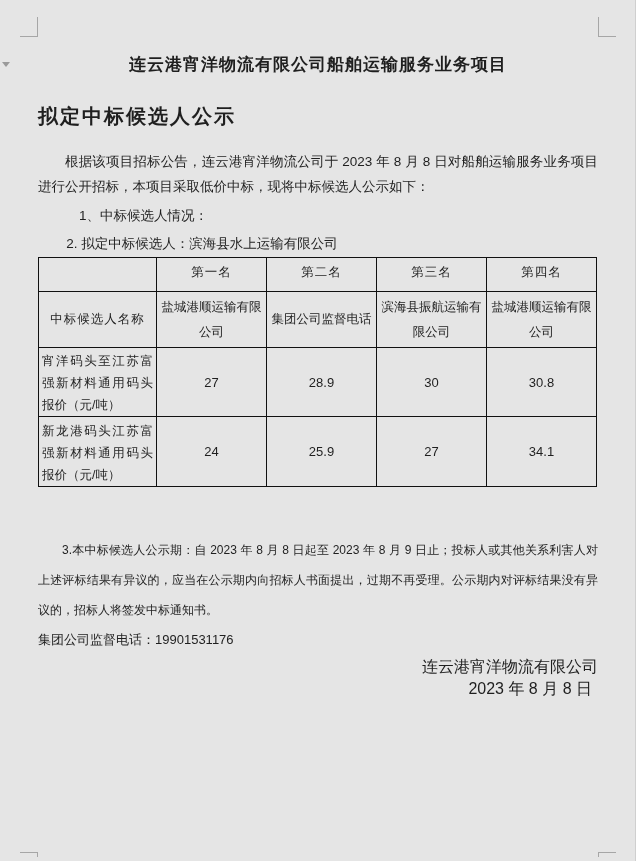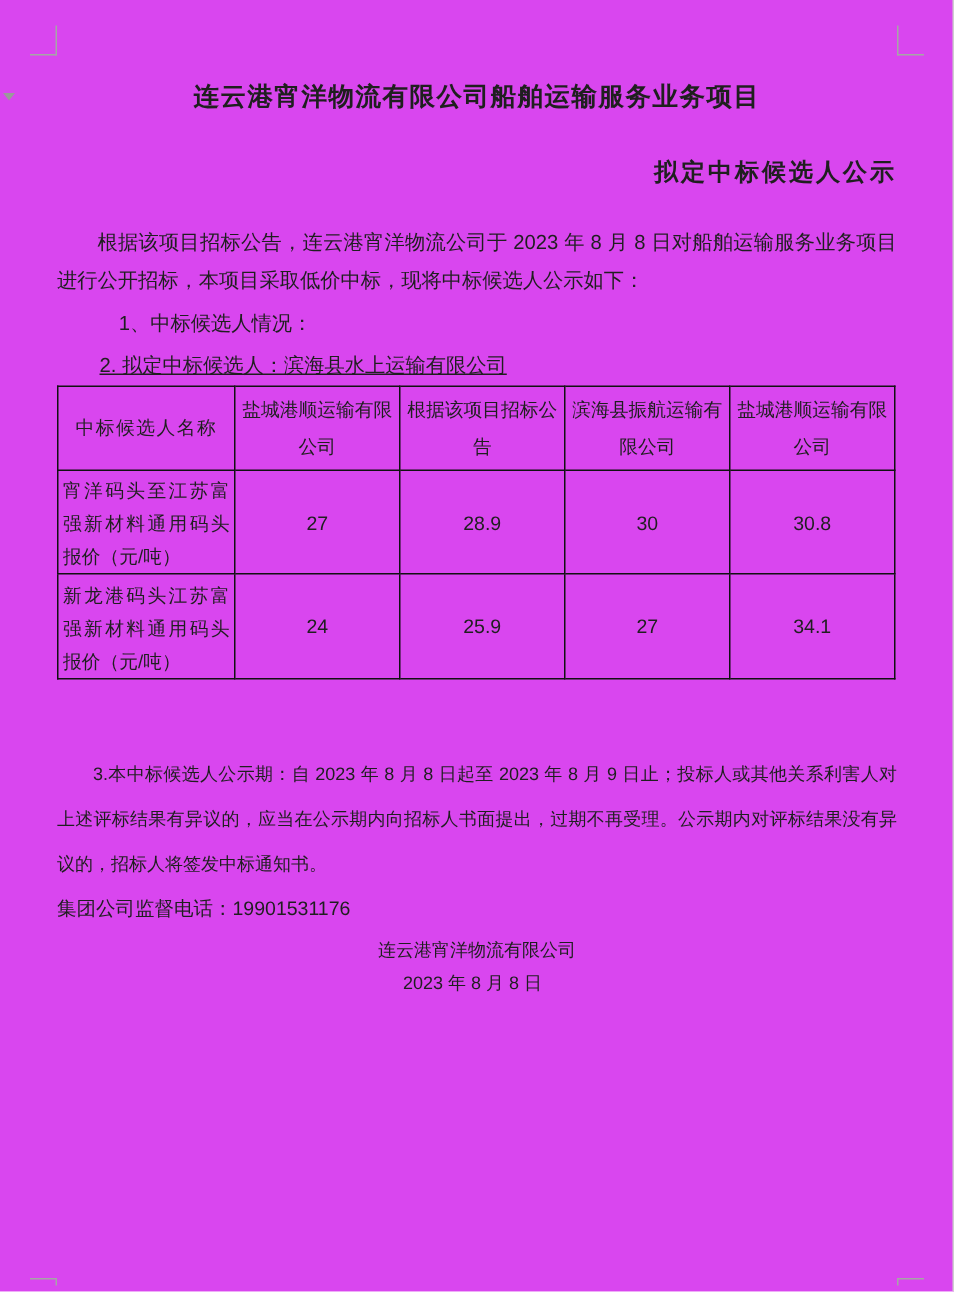--- a/index.html
+++ b/index.html
@@ -1,19 +1,19 @@
 <!DOCTYPE html>
 <html><head>
 <meta charset="utf-8">
 <style>
   html,body { margin:0; padding:0; background:#ffffff; }
   .page {
     position:relative;
     width:636px; height:861px;
-    background:#d946ef;
+    background:#e5e5e5;
     border-right:1px solid #cfcfcf;
     box-sizing:border-box;
     font-family:"Liberation Sans", sans-serif;
     color:#1f1f1f;
     overflow:hidden;
   }
   
   .mark { position:absolute; box-sizing:border-box; }
   .mark-tl { left:20px; top:17px;  width:18px; height:20px; border-right:1px solid #a6a6a6; border-bottom:1px solid #a6a6a6; }
   .mark-tr { left:598px; top:17px; width:18px; height:20px; border-left:1px solid #a6a6a6;  border-bottom:1px solid #a6a6a6; }
@@ -32,29 +32,29 @@
     width:2px; height:7px;
   }
 
   .content { position:absolute; left:38px; top:37px; width:560px; }
 
   .doc-title {
     margin:16px 0 0; font-size:17px; font-weight:bold;
     text-align:center; line-height:24px; letter-spacing:1px;
   }
   .doc-subtitle {
-    margin:28px 0 0; font-size:16px; font-weight:bold;
-    text-align:right; line-height:22px; letter-spacing:2px;
+    margin:28px 0 0; font-size:20px; font-weight:bold;
+    text-align:left; line-height:22px; letter-spacing:2px;
   }
   .intro {
     margin:22px 0 0; font-size:13.5px; line-height:25px;
     text-indent:2em; text-align:justify;
   }
   .list-line1 { margin:6px; font-size:13.5px; line-height:22px; padding-left:2.6em; }
-  .list-line2 { margin:0; font-size:13.5px; line-height:22px; padding-left:2.1em;text-decoration:underline; }
+  .list-line2 { margin:0; font-size:13.5px; line-height:22px; padding-left:2.1em; }
 
   table.bids {
     margin-top:2px; border-collapse:collapse; table-layout:fixed;
     width:558px; font-size:12.5px;
   }
   table.bids th, table.bids td {
     border:1px solid #111111; padding:0 3px; box-sizing:border-box;
     font-weight:normal; overflow:hidden;
   }
   col.c-label { width:118px; }
@@ -71,21 +71,21 @@
   .price-cell  { text-align:center; vertical-align:middle; font-size:13px; }
   tr.r-price2 .rowlabel-cell { padding-top:3px !important; }
   tr.r-price2 .price-cell { }
 
   .notice {
     margin:48px 0 0; font-size:12px; line-height:30px;
     text-indent:2em; text-align:justify;
   }
   .contact { margin:4px 0 0; font-size:13px; line-height:21px; }
   .contact + .contact { margin-top:0;margin-left:39px; }
-  .signature { margin:6px 0 0; font-size:12px; line-height:22px; text-align:center; }
+  .signature { margin:6px 0 0; font-size:16px; line-height:22px; text-align:right; }
   .sig-date { padding-right:6px; }
 </style>
 </head>
 <body>
 
 <div class="page">
 
   <div class="mark mark-tl"></div>
   <div class="mark mark-tr"></div>
   <div class="mark mark-bl"></div>
@@ -103,24 +103,31 @@
 
     <table class="bids">
       <colgroup>
         <col class="c-label">
           <col class="c-rank">
           <col class="c-rank">
           <col class="c-rank">
           <col class="c-rank">
       </colgroup>
       <tbody>
+        <tr class="r-head">
+          <th class="corner-cell"></th>
+          <th class="rank-cell">第一名</th>
+          <th class="rank-cell">第二名</th>
+          <th class="rank-cell">第三名</th>
+          <th class="rank-cell">第四名</th>
+        </tr>
         <tr class="r-names">
           <th class="namehdr-cell">中标候选人名称</th>
           <td class="cand-cell">盐城港顺运输有限公司</td>
-          <td class="cand-cell">根据该项目招标公告</td>
+          <td class="cand-cell">集团公司监督电话</td>
           <td class="cand-cell">滨海县振航运输有限公司</td>
           <td class="cand-cell">盐城港顺运输有限公司</td>
         </tr>
         <tr class="r-price1">
           <td class="rowlabel-cell">宵洋码头至江苏富强新材料通用码头报价（元/吨）</td>
           <td class="price-cell">27</td>
           <td class="price-cell">28.9</td>
           <td class="price-cell">30</td>
           <td class="price-cell">30.8</td>
         </tr>

